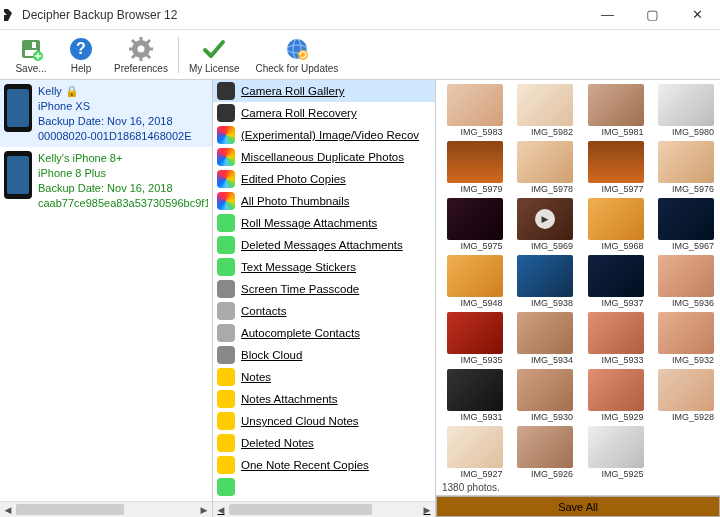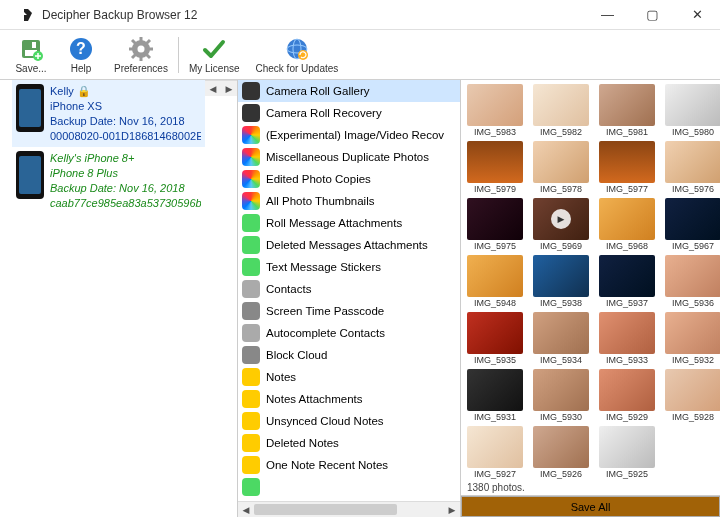--- a/index.html
+++ b/index.html
@@ -1,57 +1,57 @@
 <!DOCTYPE html>
 <html><head>
 <meta charset="utf-8">
 <style>
 * { margin: 0; padding: 0; box-sizing: border-box; font-family: "Segoe UI", Tahoma, sans-serif; }
 html, body { width: 720px; height: 517px; overflow: hidden; background: #fff; }
 
-.titlebar { height: 30px; display: flex; align-items: center; padding: 0 0 0 20px; background: #fff; border-bottom: 1px solid #e0e0e0; }
+.titlebar { height: 30px; display: flex; align-items: center; padding: 0 0 0 0; background: #fff; border-bottom: 1px solid #e0e0e0; }
 .titlebar .app-icon { width: 16px; height: 16px; margin-right: 6px; display:flex; align-items:center; justify-content:center;}
 .titlebar .title { font-size: 12px; color: #333; flex: 1; }
 .win-controls { display: flex; height: 100%; }
 .win-controls div { width: 45px; display: flex; align-items: center; justify-content: center; font-size: 13px; color: #333; cursor: pointer; }
 
 .toolbar { height: 50px; display: flex; align-items: center; padding: 2px 6px; gap: 0; border-bottom: 1px solid #d0d0d0; }
 .tool-item { display: flex; flex-direction: column; align-items: center; justify-content: center; padding: 2px 8px; cursor: pointer; font-size: 10px; color: #333; border-radius: 3px; min-width: 50px; }
 .tool-item .icon { width: 26px; height: 26px; margin-bottom: 1px; display:flex; align-items:center; justify-content:center; }
 .tool-sep { width: 1px; height: 36px; background: #ccc; margin: 0 2px; }
 
 .body { display: flex; height: calc(100% - 80px); }
 
-.left-panel { width: 238px; display: flex; border-right: 1px solid #ccc; overflow: hidden; padding-left: 12px;}
+.left-panel { width: 213px; display: flex; flex-direction: column; border-right: 1px solid #ccc; overflow: hidden;}
 .device-list { flex: 1; overflow: hidden; }
 .device-item { display: flex; padding: 4px 4px; gap: 6px; cursor: pointer; }
 .device-item .phone-icon { width: 28px; height: 48px; background: #111; border-radius: 4px; position: relative; flex-shrink:0;}
 .device-item .phone-icon::after { content:""; position:absolute; top:5px; left:3px; right:3px; bottom:5px; background:#2a6496; border-radius:2px;}
 .device-info { font-size: 11px; line-height: 1.35; overflow: hidden; white-space: nowrap;}
 .device-item.selected { background: #e6f2ff; }
 .device-item.selected .device-info { color: #0a3c9e; }
-.device-item.alt .device-info { color: #1a8a1a; font-style: italic; }
-
-.mid-panel { width: 223px; display: flex; flex-direction: column; border-right: 1px solid #ccc; overflow:hidden;}
+.device-item.alt .device-info { color: #1a8a1a; }
+
+.mid-panel { width: 223px; display: flex; flex-direction: column; border-right: 1px solid #ccc; overflow:hidden;text-decoration:underline;}
 .cat-list { flex: 1; overflow: hidden; }
 .cat-item { display: flex; align-items: center; height: 22px; padding: 0 4px; gap: 6px; font-size: 11.5px; color: #000; cursor: pointer; white-space: nowrap; }
 .cat-item.selected { background: #cfe6ff; }
 .cat-icon { width: 18px; height: 18px; border-radius: 4px; flex-shrink:0; display:flex; align-items:center; justify-content:center; font-size:11px; color:#fff;}
 .ci-camera { background:#333;}
 .ci-photos { background: conic-gradient(#ff3b30,#ff9500,#ffcc00,#4cd964,#5ac8fa,#007aff,#5856d6,#ff2d55,#ff3b30);}
 .ci-msg { background:#4cd964;}
 .ci-gear { background:#888;}
 .ci-contact { background:#aaa;}
 .ci-notes { background:#ffcc00;}
 .ci-phone { background:#4cd964;}
 
 .right-panel { flex: 1; display: flex; flex-direction: column; overflow:hidden;}
 .gallery { flex: 1; overflow: hidden; padding: 4px 6px; }
 .grid { display: grid; grid-template-columns: repeat(4, 1fr); gap: 4px 10px; }
-.thumb { display: flex; flex-direction: column; align-items: center; }
+.thumb { display: flex; flex-direction: column; align-items: flex-end; }
 .thumb .img { width: 56px; height: 42px; border-radius: 2px; position:relative; overflow:hidden;}
 .thumb .label { font-size: 9px; color: #333; margin-top: 1px; }
 .play-overlay { position:absolute; top:50%; left:50%; transform:translate(-50%,-50%); width:20px; height:20px; background:rgba(255,255,255,0.85); border-radius:50%; display:flex; align-items:center; justify-content:center; font-size:9px; color:#333;}
 
 .status-bar { height: 16px; font-size: 10px; color: #444; padding: 0 6px; display:flex; align-items:center;}
 .save-all-bar { height: 22px; border-top: 1px solid #ccc; display:flex; align-items:stretch;}
 .save-all-bar button { flex:1; font-size:11px; background:#a16207; border:1px solid #adadad; cursor:pointer;}
 
 .hscroll { height: 16px; background: #f0f0f0; border-top: 1px solid #dcdcdc; position: relative; display:flex; align-items:center;}
 .hscroll .arrow { width:16px; height:100%; display:flex; align-items:center; justify-content:center; font-size:9px; color:#555; cursor:pointer;}
@@ -218,28 +218,28 @@
         </div>
         <div class="cat-item">
           <div class="cat-icon ci-msg"></div>
     <span>Deleted Messages Attachments</span>
         </div>
         <div class="cat-item">
           <div class="cat-icon ci-msg"></div>
     <span>Text Message Stickers</span>
         </div>
         <div class="cat-item">
+          <div class="cat-icon ci-gear"></div>
+    <span>Screen Time Passcode</span>
+        </div>
+        <div class="cat-item">
           <div class="cat-icon ci-contact"></div>
     <span>Contacts</span>
         </div>
         <div class="cat-item">
-          <div class="cat-icon ci-gear"></div>
-    <span>Screen Time Passcode</span>
-        </div>
-        <div class="cat-item">
           <div class="cat-icon ci-contact"></div>
     <span>Autocomplete Contacts</span>
         </div>
         <div class="cat-item">
           <div class="cat-icon ci-gear"></div>
     <span>Block Cloud</span>
         </div>
         <div class="cat-item">
           <div class="cat-icon ci-notes"></div>
     <span>Notes</span>
@@ -251,21 +251,21 @@
         <div class="cat-item">
           <div class="cat-icon ci-notes"></div>
     <span>Unsynced Cloud Notes</span>
         </div>
         <div class="cat-item">
           <div class="cat-icon ci-notes"></div>
     <span>Deleted Notes</span>
         </div>
         <div class="cat-item">
           <div class="cat-icon ci-notes"></div>
-    <span>One Note Recent Notes</span>
+    <span>One Note Recent Copies</span>
         </div>
         <div class="cat-item">
           <div class="cat-icon ci-phone"></div>
     </div>
       </div>
     <div class="hscroll">
       <div class="arrow">◀</div>
       <div class="track">
           <div class="thumb-bar" style="width:75%"></div>
         </div>

